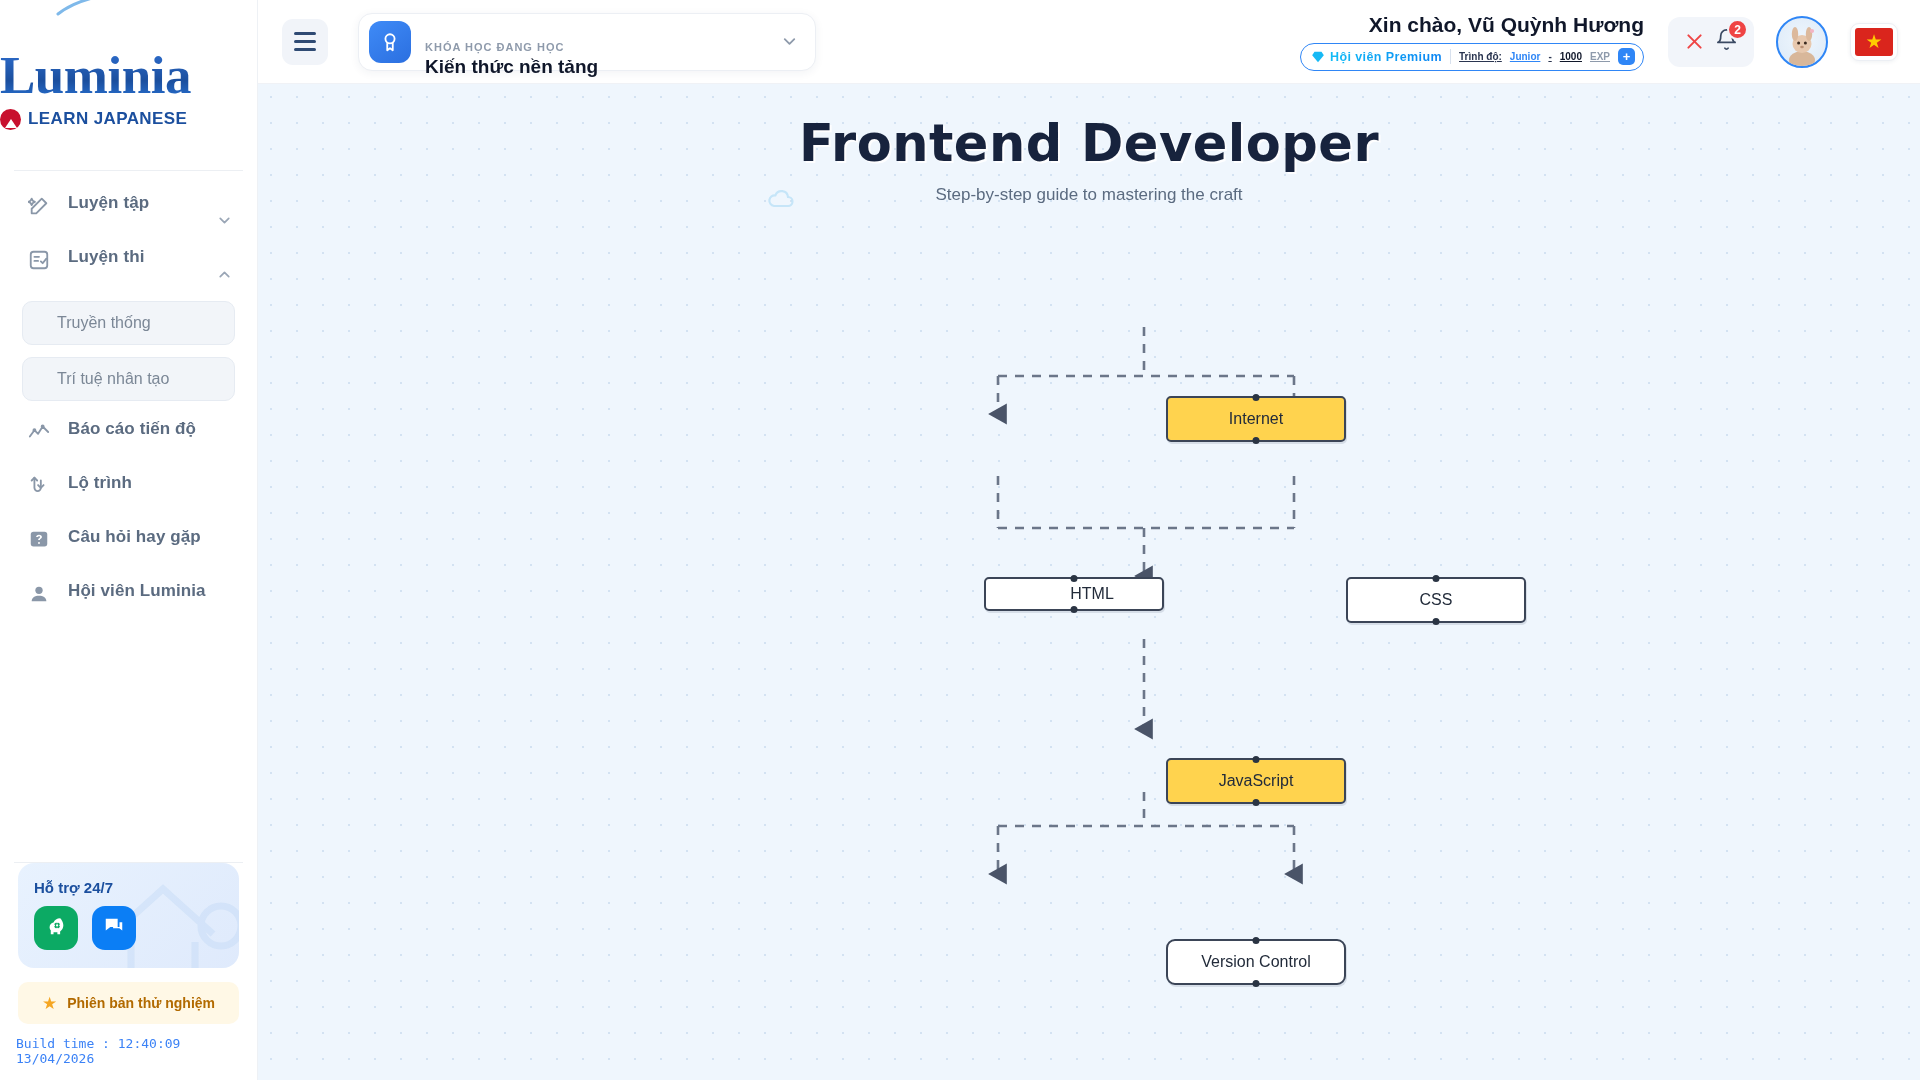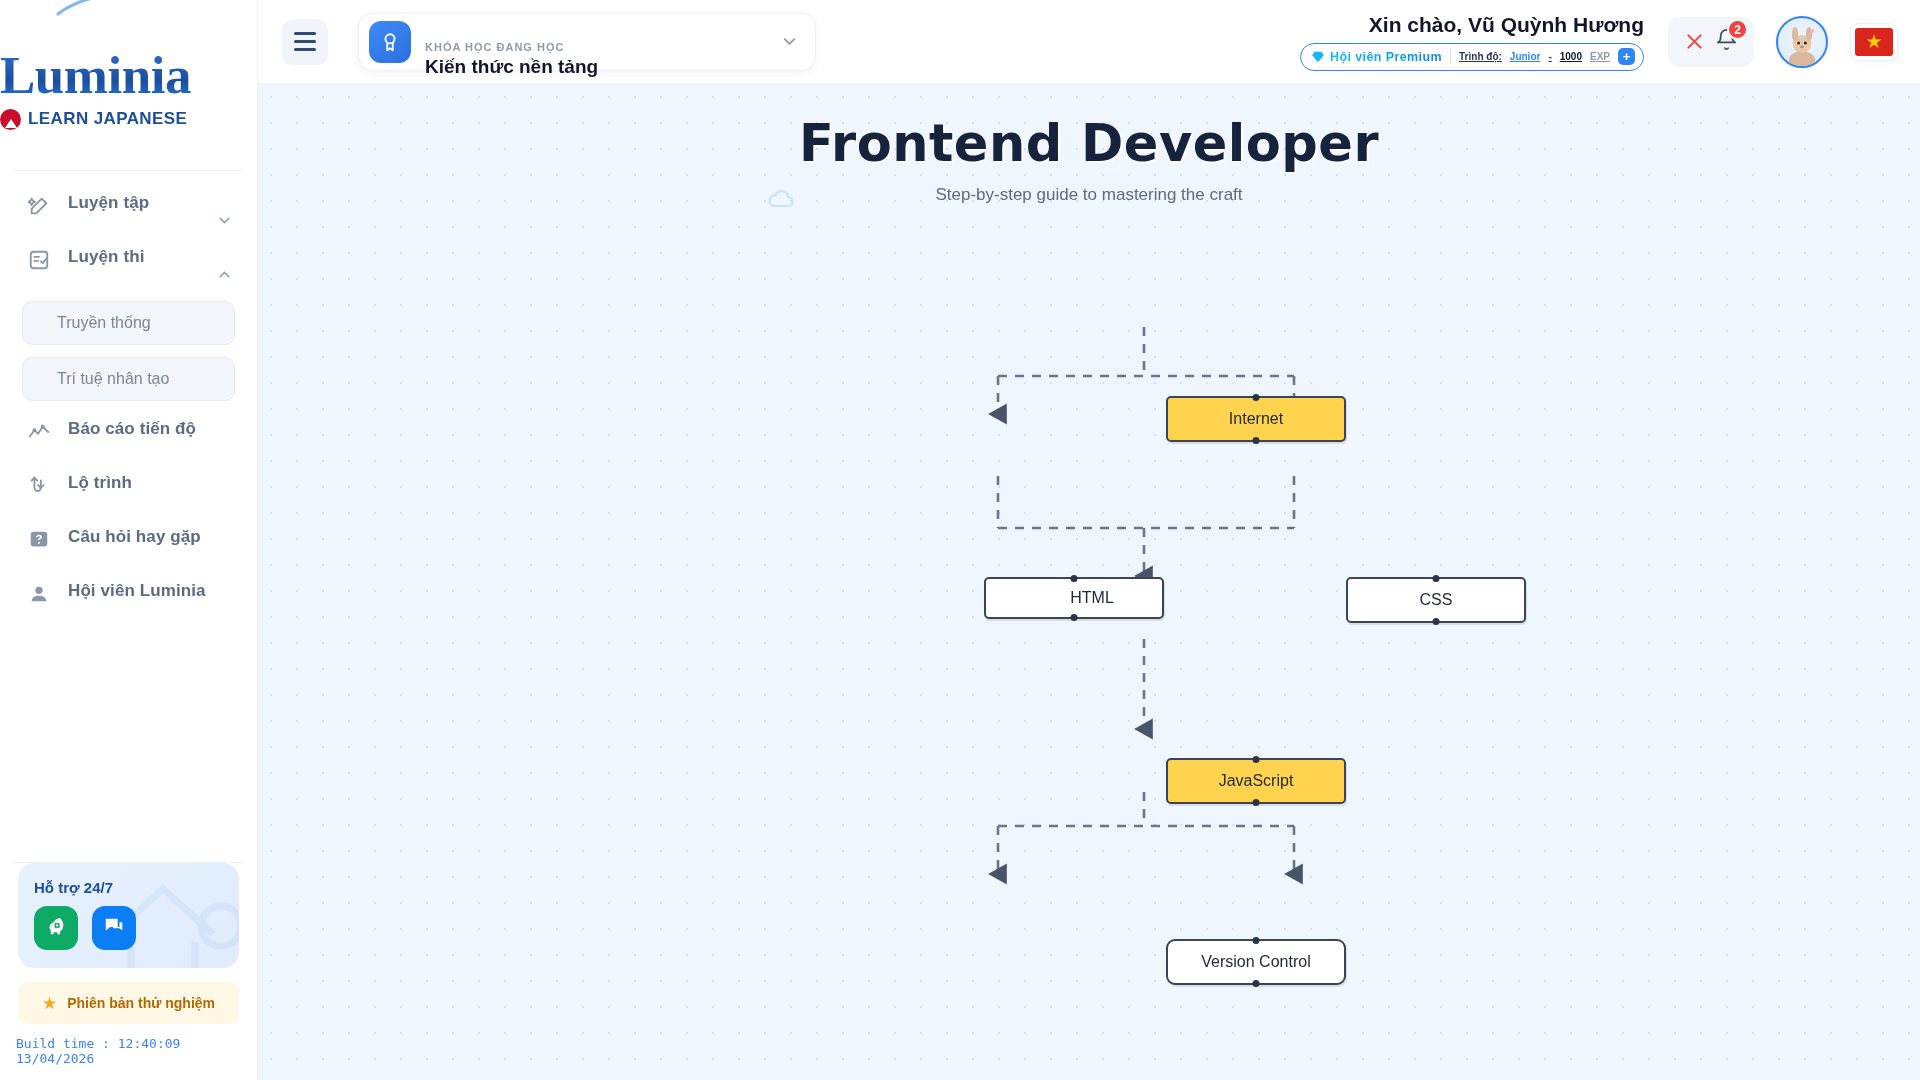--- a/index.html
+++ b/index.html
@@ -540,21 +540,21 @@
       </g>
     </svg>
 
     <div class="nodes">
       <div class="node yellow sharp" style="left:998px; top:312px; width:180px; height:46px; transform:translateX(-90px);">
         <span class="port top"></span>
         <span>Internet</span>
         <span class="port bottom"></span>
       </div>
 
-      <div class="node white sharp" style="left:816px; top:493px; width:180px; height:42px; transform:translateX(-90px);padding-left:36px;">
+      <div class="node white sharp" style="left:816px; top:493px; width:180px; height:34px; transform:translateX(-90px);padding-left:36px;">
         <span class="port top"></span>
         <span>HTML</span>
         <span class="port bottom"></span>
       </div>
 
       <div class="node white sharp" style="left:1178px; top:493px; width:180px; height:46px; transform:translateX(-90px);">
         <span class="port top"></span>
         <span>CSS</span>
         <span class="port bottom"></span>
       </div>

